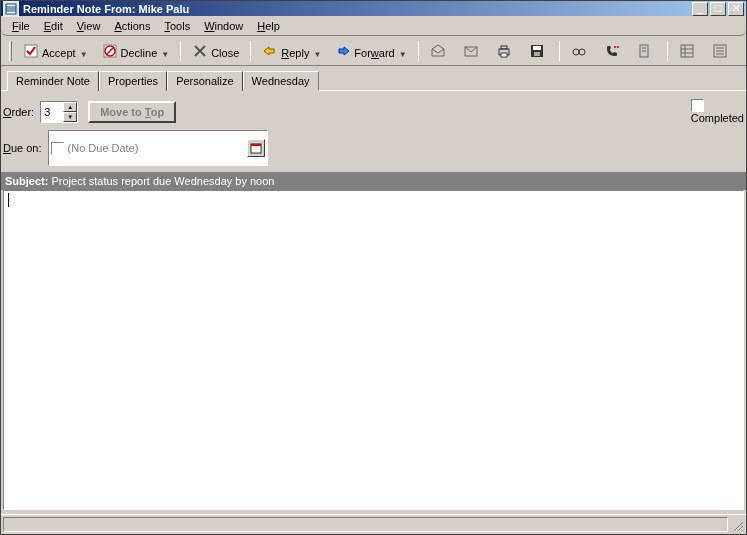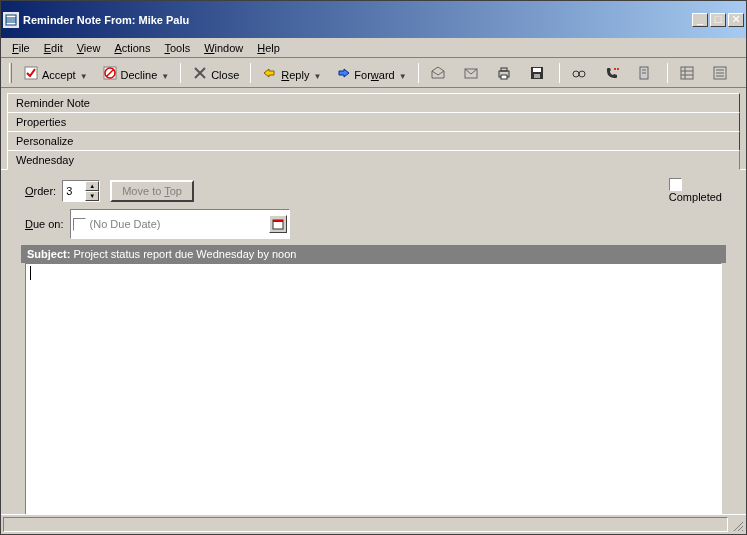--- a/index.html
+++ b/index.html
@@ -1,58 +1,58 @@
 <!DOCTYPE html>
 <html><head>
 <meta charset="utf-8">
 <style>
 * { box-sizing: border-box; margin: 0; padding: 0; font-family: Tahoma, sans-serif; font-size: 11px; }
 body { background: #d4d0c8; width: 747px; height: 535px; overflow: hidden; position: relative; border: 1px solid #404040; }
 
 
-.titlebar { height: 37px; background: linear-gradient(to right, #0a246a, #a6caf0); display: flex; align-items: center; padding: 0 2px; color: white; }
+.titlebar { height: 15px; background: linear-gradient(to right, #0a246a, #a6caf0); display: flex; align-items: center; padding: 0 2px; color: white; }
 .titlebar .app-icon { width: 16px; height: 16px; background: #e8e8e8; margin-right: 4px; display:flex; align-items:center; justify-content:center; }
 .titlebar .app-icon svg { width:12px; height:12px; }
 .titlebar .title { font-weight: bold; flex: 1; }
 .titlebar .win-btn { width: 16px; height: 14px; background: #d4d0c8; border: 1px solid; border-color: #fff #404040 #404040 #fff; margin-left: 2px; display: flex; align-items: center; justify-content: center; font-family: Arial; font-size: 10px; cursor: default; }
 .titlebar .win-btn span { line-height: 1; }
 
 
-.menubar { height: 20px; background: #d4d0c8; display: flex; align-items: center; padding: 0 4px; border-bottom: 1px solid #808080; }
+.menubar { height: 20px; background: #d4d0c8; display: flex; align-items: center; padding: 0 4px; border-bottom: 1px solid #808080; border-radius: 6px; }
 .menubar .menu-item { padding: 2px 7px; cursor: default; }
 .menubar .menu-item .u { text-decoration: underline; }
 
 
 .toolbar { height: 30px; background: #d4d0c8; display: flex; align-items: center; padding: 0 4px; border-bottom: 1px solid #808080; }
 .toolbar .handle { width: 3px; height: 20px; border-left: 1px solid #fff; border-right: 1px solid #808080; margin: 0 4px; }
 .tbtn { display: flex; align-items: flex-end; padding: 2px 5px; margin: 0 1px; cursor: default; border: 1px solid transparent; }
 .tbtn .ticon { width: 16px; height: 16px; margin-right: 3px; display:flex; align-items:center; justify-content:center; }
 .tbtn .u { text-decoration: underline; }
 .dropdown-arrow { margin-left: 4px; font-size: 8px; color: #404040; }
 .sep { width: 1px; height: 20px; background: #808080; border-right: 1px solid #fff; margin: 0 4px; }
 
 
-.tabs { display: flex; padding: 4px 6px 0 6px; background: #d4d0c8; flex-direction: column; }
+.tabs { display: flex; padding: 4px 6px 0 6px; background: #d4d0c8; }
 .tab { padding: 3px 8px; border: 1px solid #808080; border-bottom: none; background: #d4d0c8; margin-right: 0px; cursor: default; position: relative; top: 1px; }
 .tab.active { background: #d4d0c8; border-bottom: 1px solid #d4d0c8; z-index: 2; border-top: 1px solid #fff; border-left: 1px solid #fff; }
 .tab:not(.active) { border-top: 1px solid #fff; border-left: 1px solid #fff; border-right: 1px solid #404040; }
 
 
-.content { border-top: 1px solid #fff; padding: 8px 24px; background: #d4d0c8; }
+.content { border-top: 1px solid #fff; padding: 8px 2px; background: #d4d0c8; }
 .row { display: flex; align-items: center; margin-bottom: 6px; }
 .label { margin-right: 6px; }
 .u { text-decoration: underline; }
 .num-input { width: 38px; height: 22px; border: 1px solid; border-color: #808080 #fff #fff #808080; display: flex; background: #fff; }
 .num-input input { width: 22px; border: none; text-align: left; padding-left: 3px; outline: none; }
 .spin { display: flex; flex-direction: column; width: 16px; }
 .spin button { flex:1; font-size: 6px; background: #d4d0c8; border: 1px solid; border-color: #fff #404040 #404040 #fff; padding:0; line-height:1; cursor:default;}
-.btn { padding: 3px 10px; background: #d4d0c8; border: 2px solid; border-color: #fff #404040 #404040 #fff; margin-left: 10px; cursor: default; color: #808080; }
+.btn { padding: 3px 10px; background: #d4d0c8; border: 2px solid; border-color: #fff #404040 #404040 #fff; margin-left: 10px; cursor: default; color: #808080; font-weight: bold; }
 .row .right { margin-left: auto; display: flex; align-items: flex-start; flex-direction: column; }
 .checkbox { width: 13px; height: 13px; background: #fff; border: 1px solid; border-color: #808080 #fff #fff #808080; margin-right: 4px; }
-.date-field { width: 220px; height: 30px; border: 1px solid; border-color: #808080 #fff #fff #808080; background: #fff; display: flex; align-items: center; padding: 0 2px; }
+.date-field { width: 220px; height: 36px; border: 1px solid; border-color: #808080 #fff #fff #808080; background: #fff; display: flex; align-items: center; padding: 0 2px; }
 .date-field .checkbox { margin-right: 4px; }
 .date-field .placeholder { color: #808080; flex: 1; }
 .date-field .cal-btn { width: 18px; height: 18px; background: #d4d0c8; border: 1px solid; border-color: #fff #404040 #404040 #fff; display:flex; align-items:center; justify-content:center; }
 
 
 .subject-bar { background: #808080; color: #fff; padding: 3px 6px; margin: 0 -4px; }
 .subject-bar .lbl { font-weight: bold; }
 
 
 .editor { background: #fff; border: 1px solid; border-color: #808080 #fff #fff #808080; height: 320px; padding: 2px 4px; overflow: auto; }

